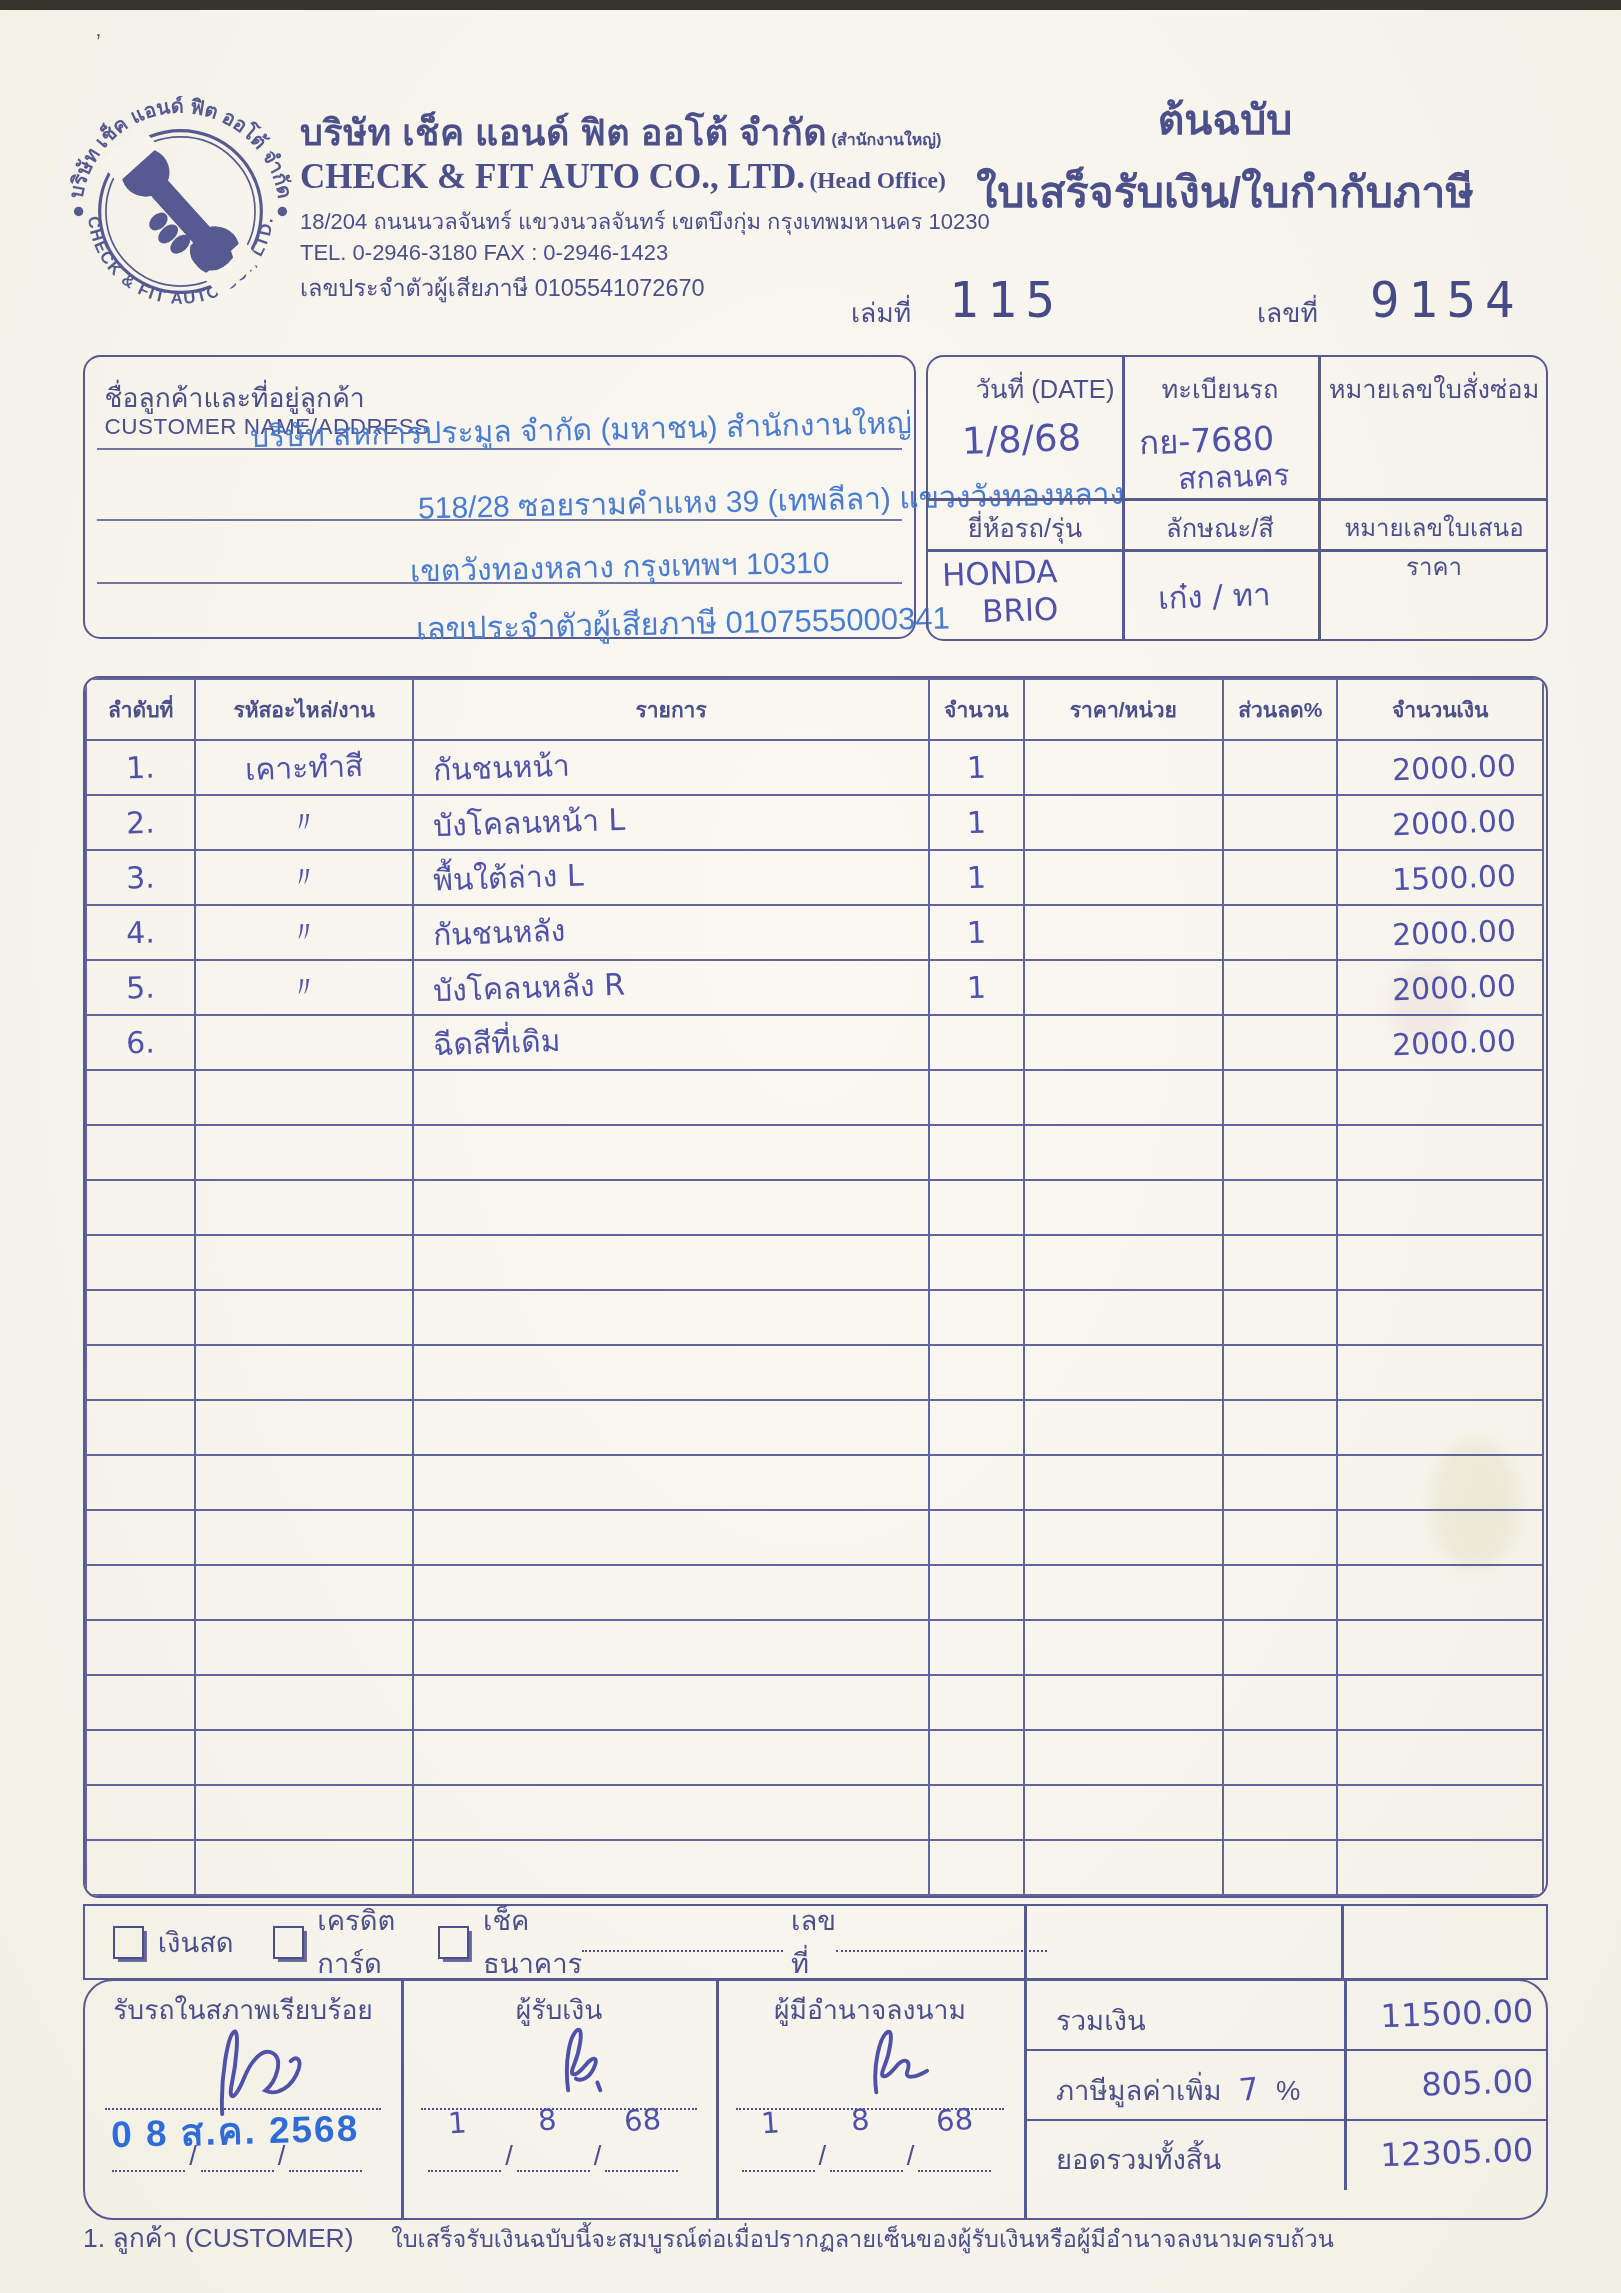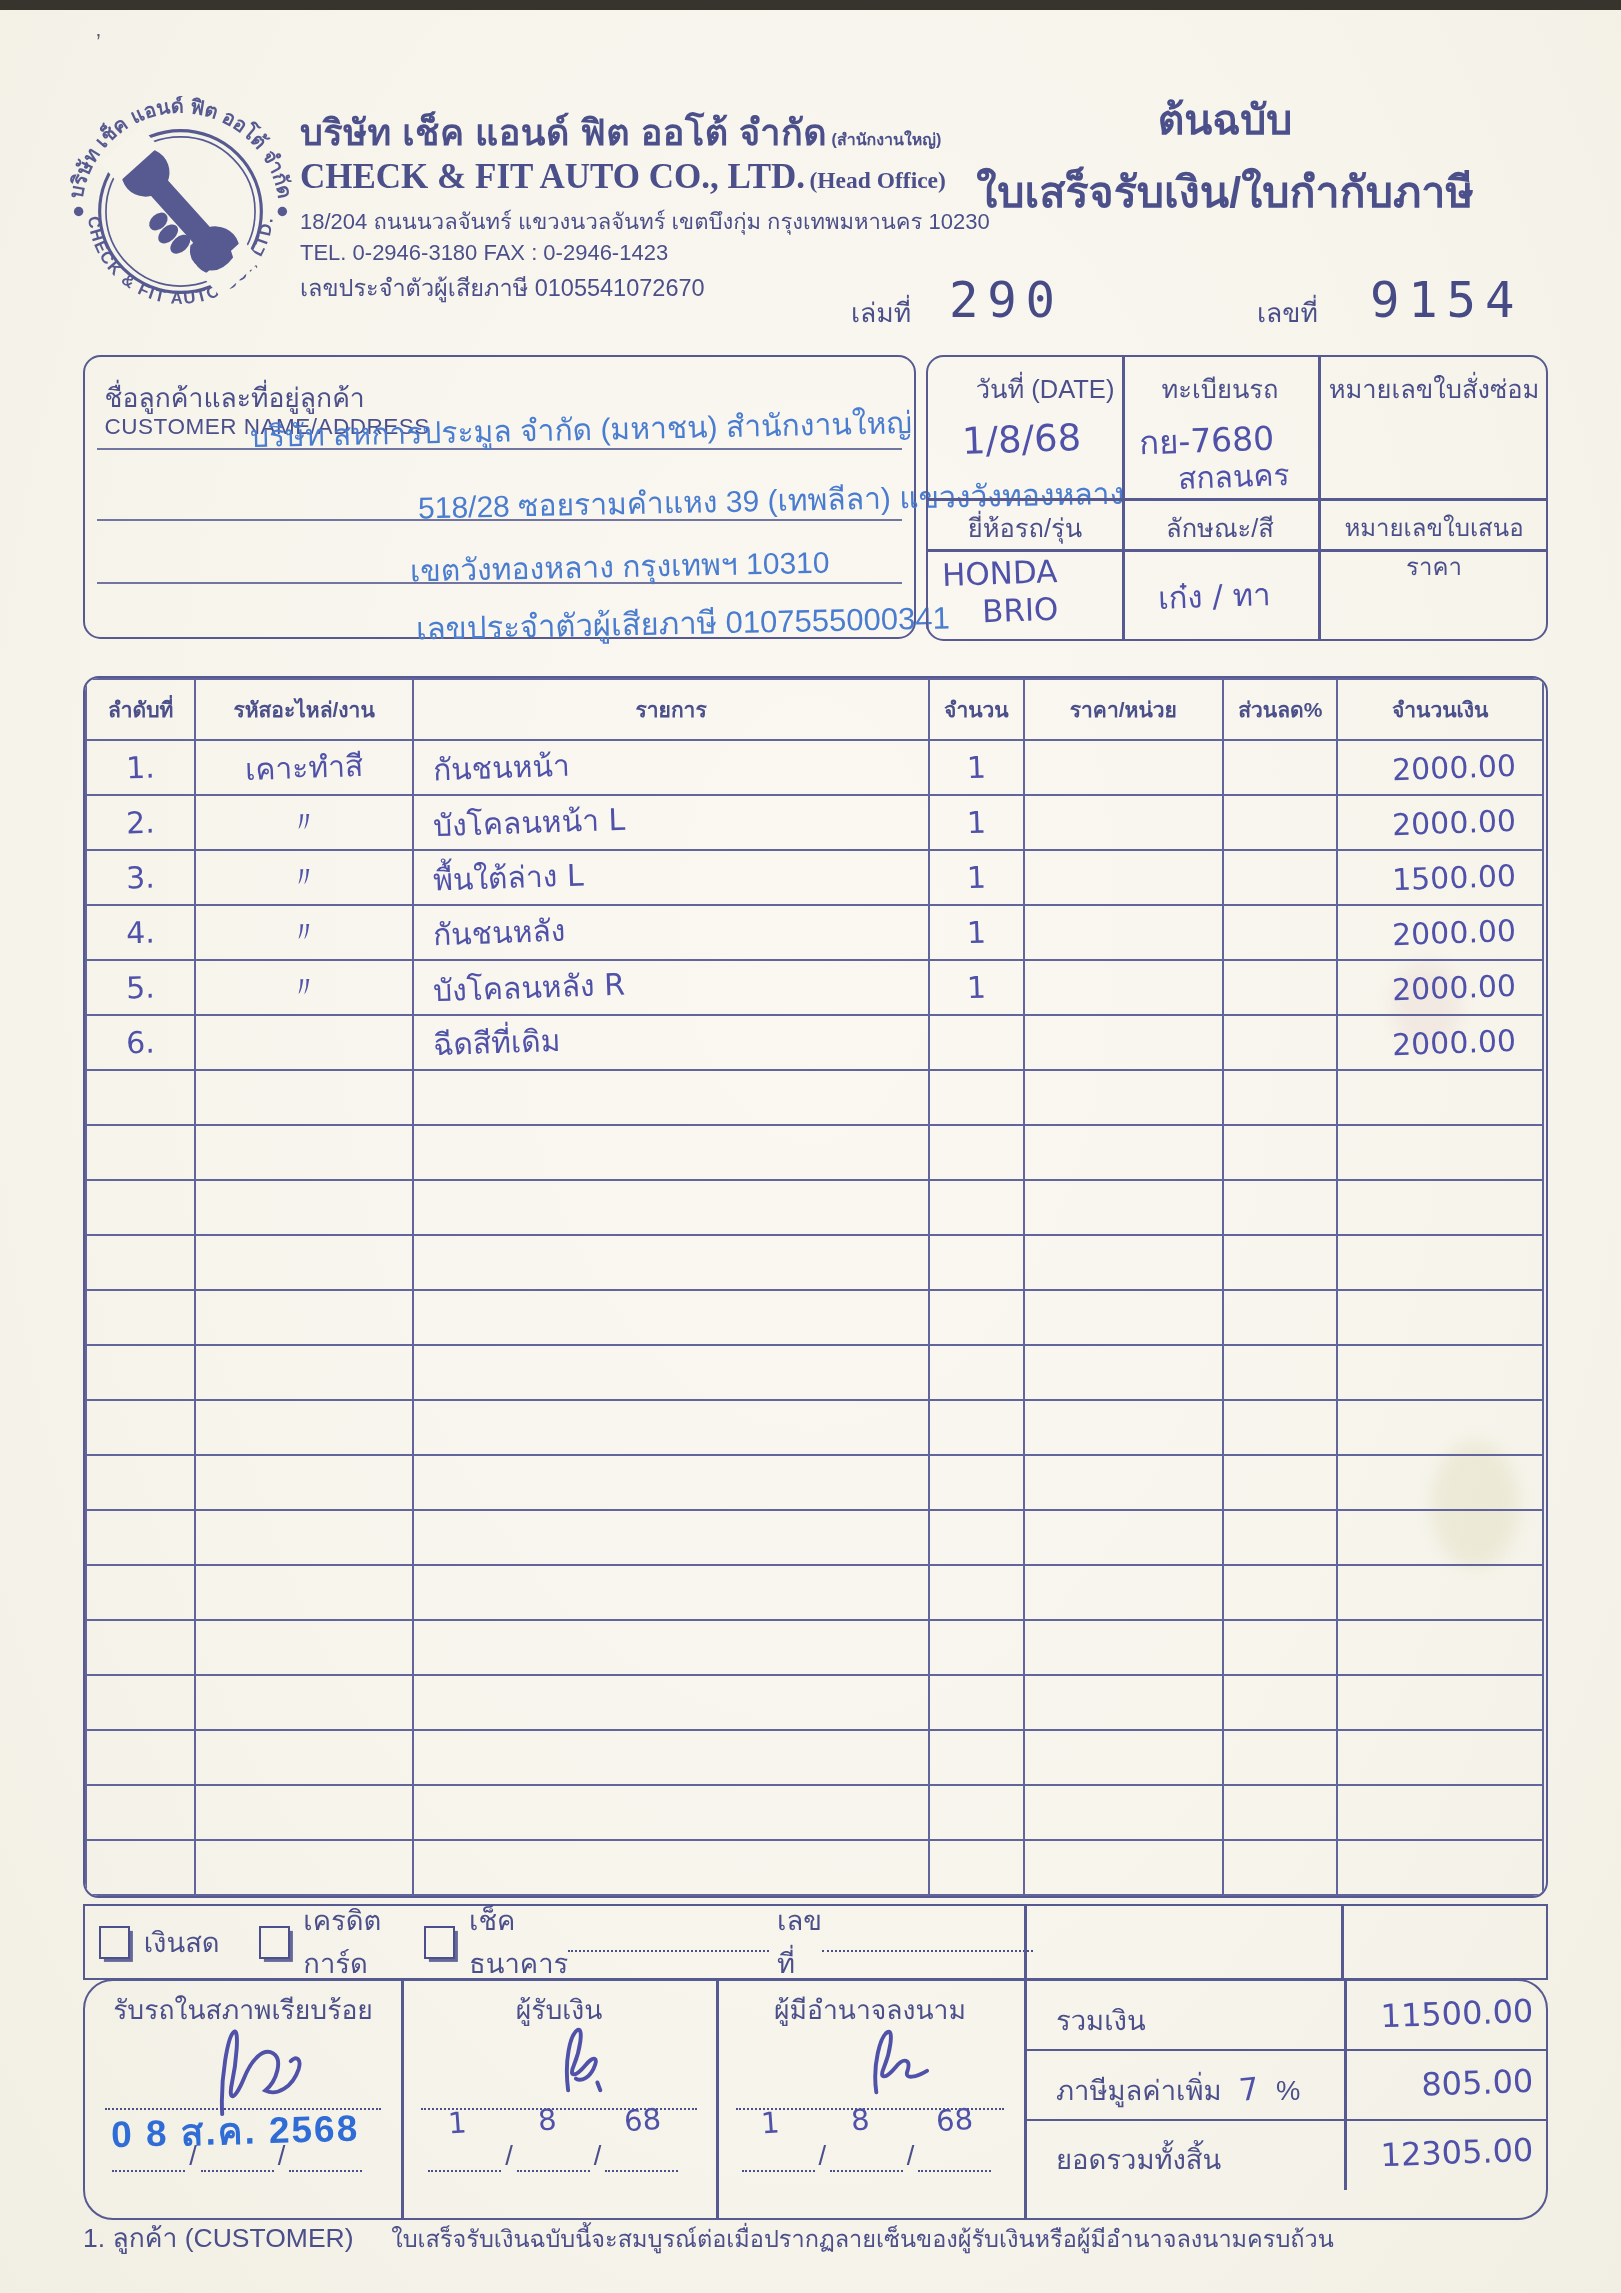--- a/index.html
+++ b/index.html
@@ -67,21 +67,21 @@
   .c-desc{padding-left:19.6px;}
   .c-qty{text-align:center;}
   .c-amt{text-align:right;padding-right:25.5px;white-space:nowrap;}
   td.hw{transform:none;}
   td span.slant{display:inline-block;transform:rotate(-2deg);}
 
   
   .pay-strip{position:absolute;left:83px;top:1904px;width:1465px;height:76px;
     border:2.9px solid var(--line);}
   .pay-left{position:absolute;left:0;top:0;height:100%;width:942px;display:flex;
-    align-items:center;padding-left:14px;font-size:27.4px;}
+    align-items:center;padding-left:28px;font-size:27.4px;}
   .pay-v{position:absolute;top:0;bottom:0;width:2.5px;background:var(--line);}
   .cbx{width:31px;height:33px;border:2.9px solid var(--print);background:transparent;
     box-shadow:3.9px 3.9px 0 -1px rgba(75,79,138,.85);margin-right:13.7px;flex:none;}
   .leader{border-bottom:2.9px dotted #4b4f8a;height:19.6px;flex:none;}
 
   
   .bot-box{position:absolute;left:83px;top:1979px;width:1465px;height:241px;
     border:2.9px solid var(--line);border-radius:30px;}
   .bot-v{position:absolute;top:0;bottom:0;width:2.5px;background:var(--line);}
   .sig-cell{position:absolute;top:0;height:100%;}
@@ -157,21 +157,21 @@
     <div class="co-tax">เลขประจำตัวผู้เสียภาษี 0105541072670</div>
   </div>
 
   <div class="head-right">
     <div class="copy-label">ต้นฉบับ</div>
     <div class="doc-title">ใบเสร็จรับเงิน/ใบกำกับภาษี</div>
   </div>
 
   <div class="serials">
     <span class="ser-lbl" style="left:851px;top:19.6px;">เล่มที่</span>
-    <span class="ser-val" style="left:949px;top:0px;">290</span>
+    <span class="ser-val" style="left:949px;top:0px;">115</span>
     <span class="ser-lbl" style="left:1257px;top:19.6px;">เลขที่</span>
     <span class="ser-val" style="left:1370px;top:0px;">9154</span>
   </div>
 
   <div class="cust-box">
     <div class="cust-lbl-th">ชื่อลูกค้าและที่อยู่ลูกค้า</div>
     <div class="cust-lbl-en">CUSTOMER NAME/ADDRESS</div>
     <div class="rule" style="top:91px;"></div>
     <div class="rule" style="top:162px;"></div>
     <div class="rule" style="top:225px;"></div>

